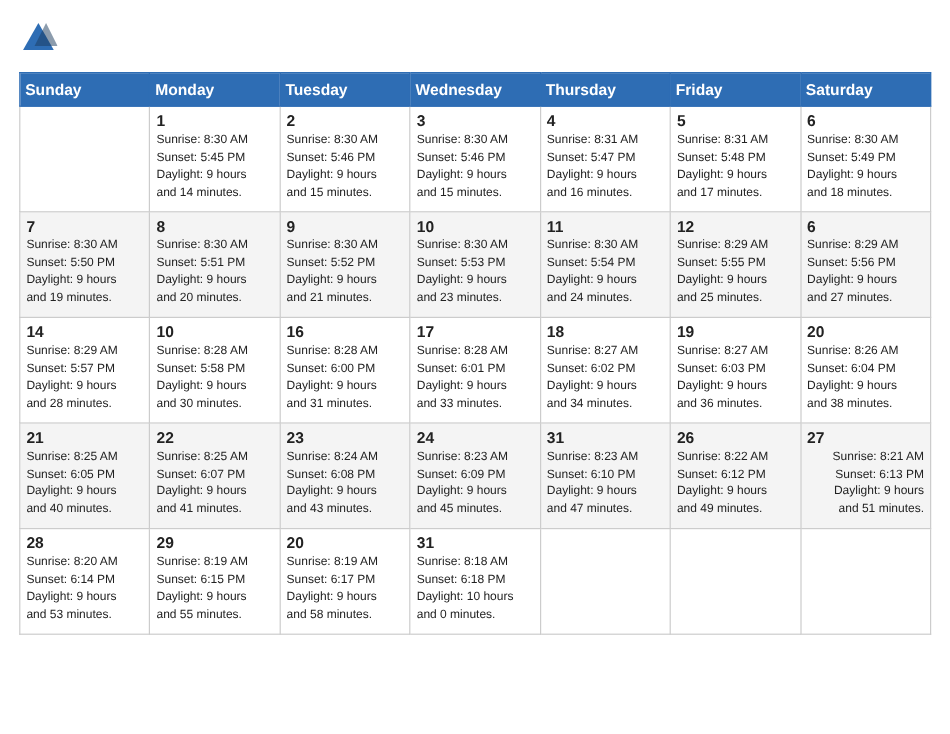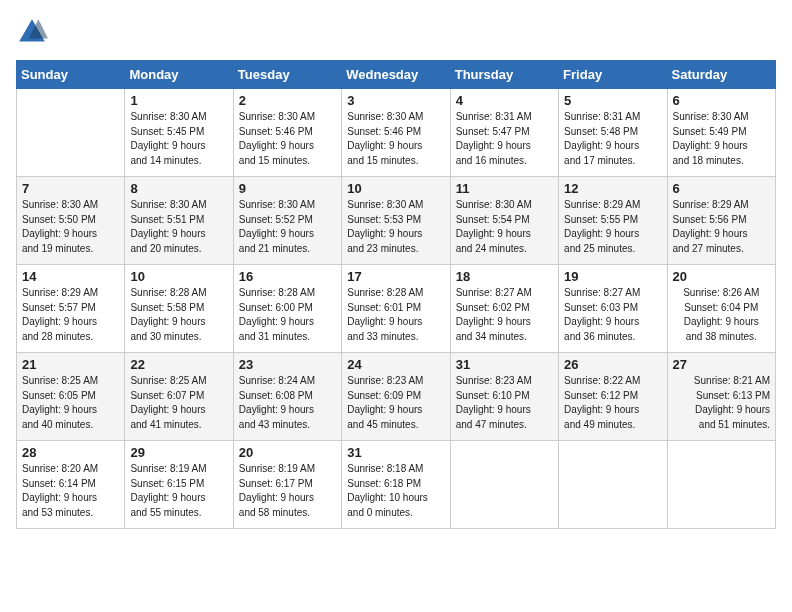--- a/index.html
+++ b/index.html
@@ -255,21 +255,21 @@
         </td>
         <td>
           <div class="day-number">19</div>
           <div class="day-info" style="white-space: pre-line;">Sunrise: 8:27 AM
 Sunset: 6:03 PM
 Daylight: 9 hours
 and 36 minutes.</div>
         </td>
         <td>
           <div class="day-number">20</div>
-          <div class="day-info" style="white-space: pre-line; text-align: center;">Sunrise: 8:26 AM
+          <div class="day-info" style="white-space: pre-line;">Sunrise: 8:26 AM
 Sunset: 6:04 PM
 Daylight: 9 hours
 and 38 minutes.</div>
         </td>
       </tr>
       <tr>
         <td>
           <div class="day-number">21</div>
           <div class="day-info" style="white-space: pre-line;">Sunrise: 8:25 AM
 Sunset: 6:05 PM

